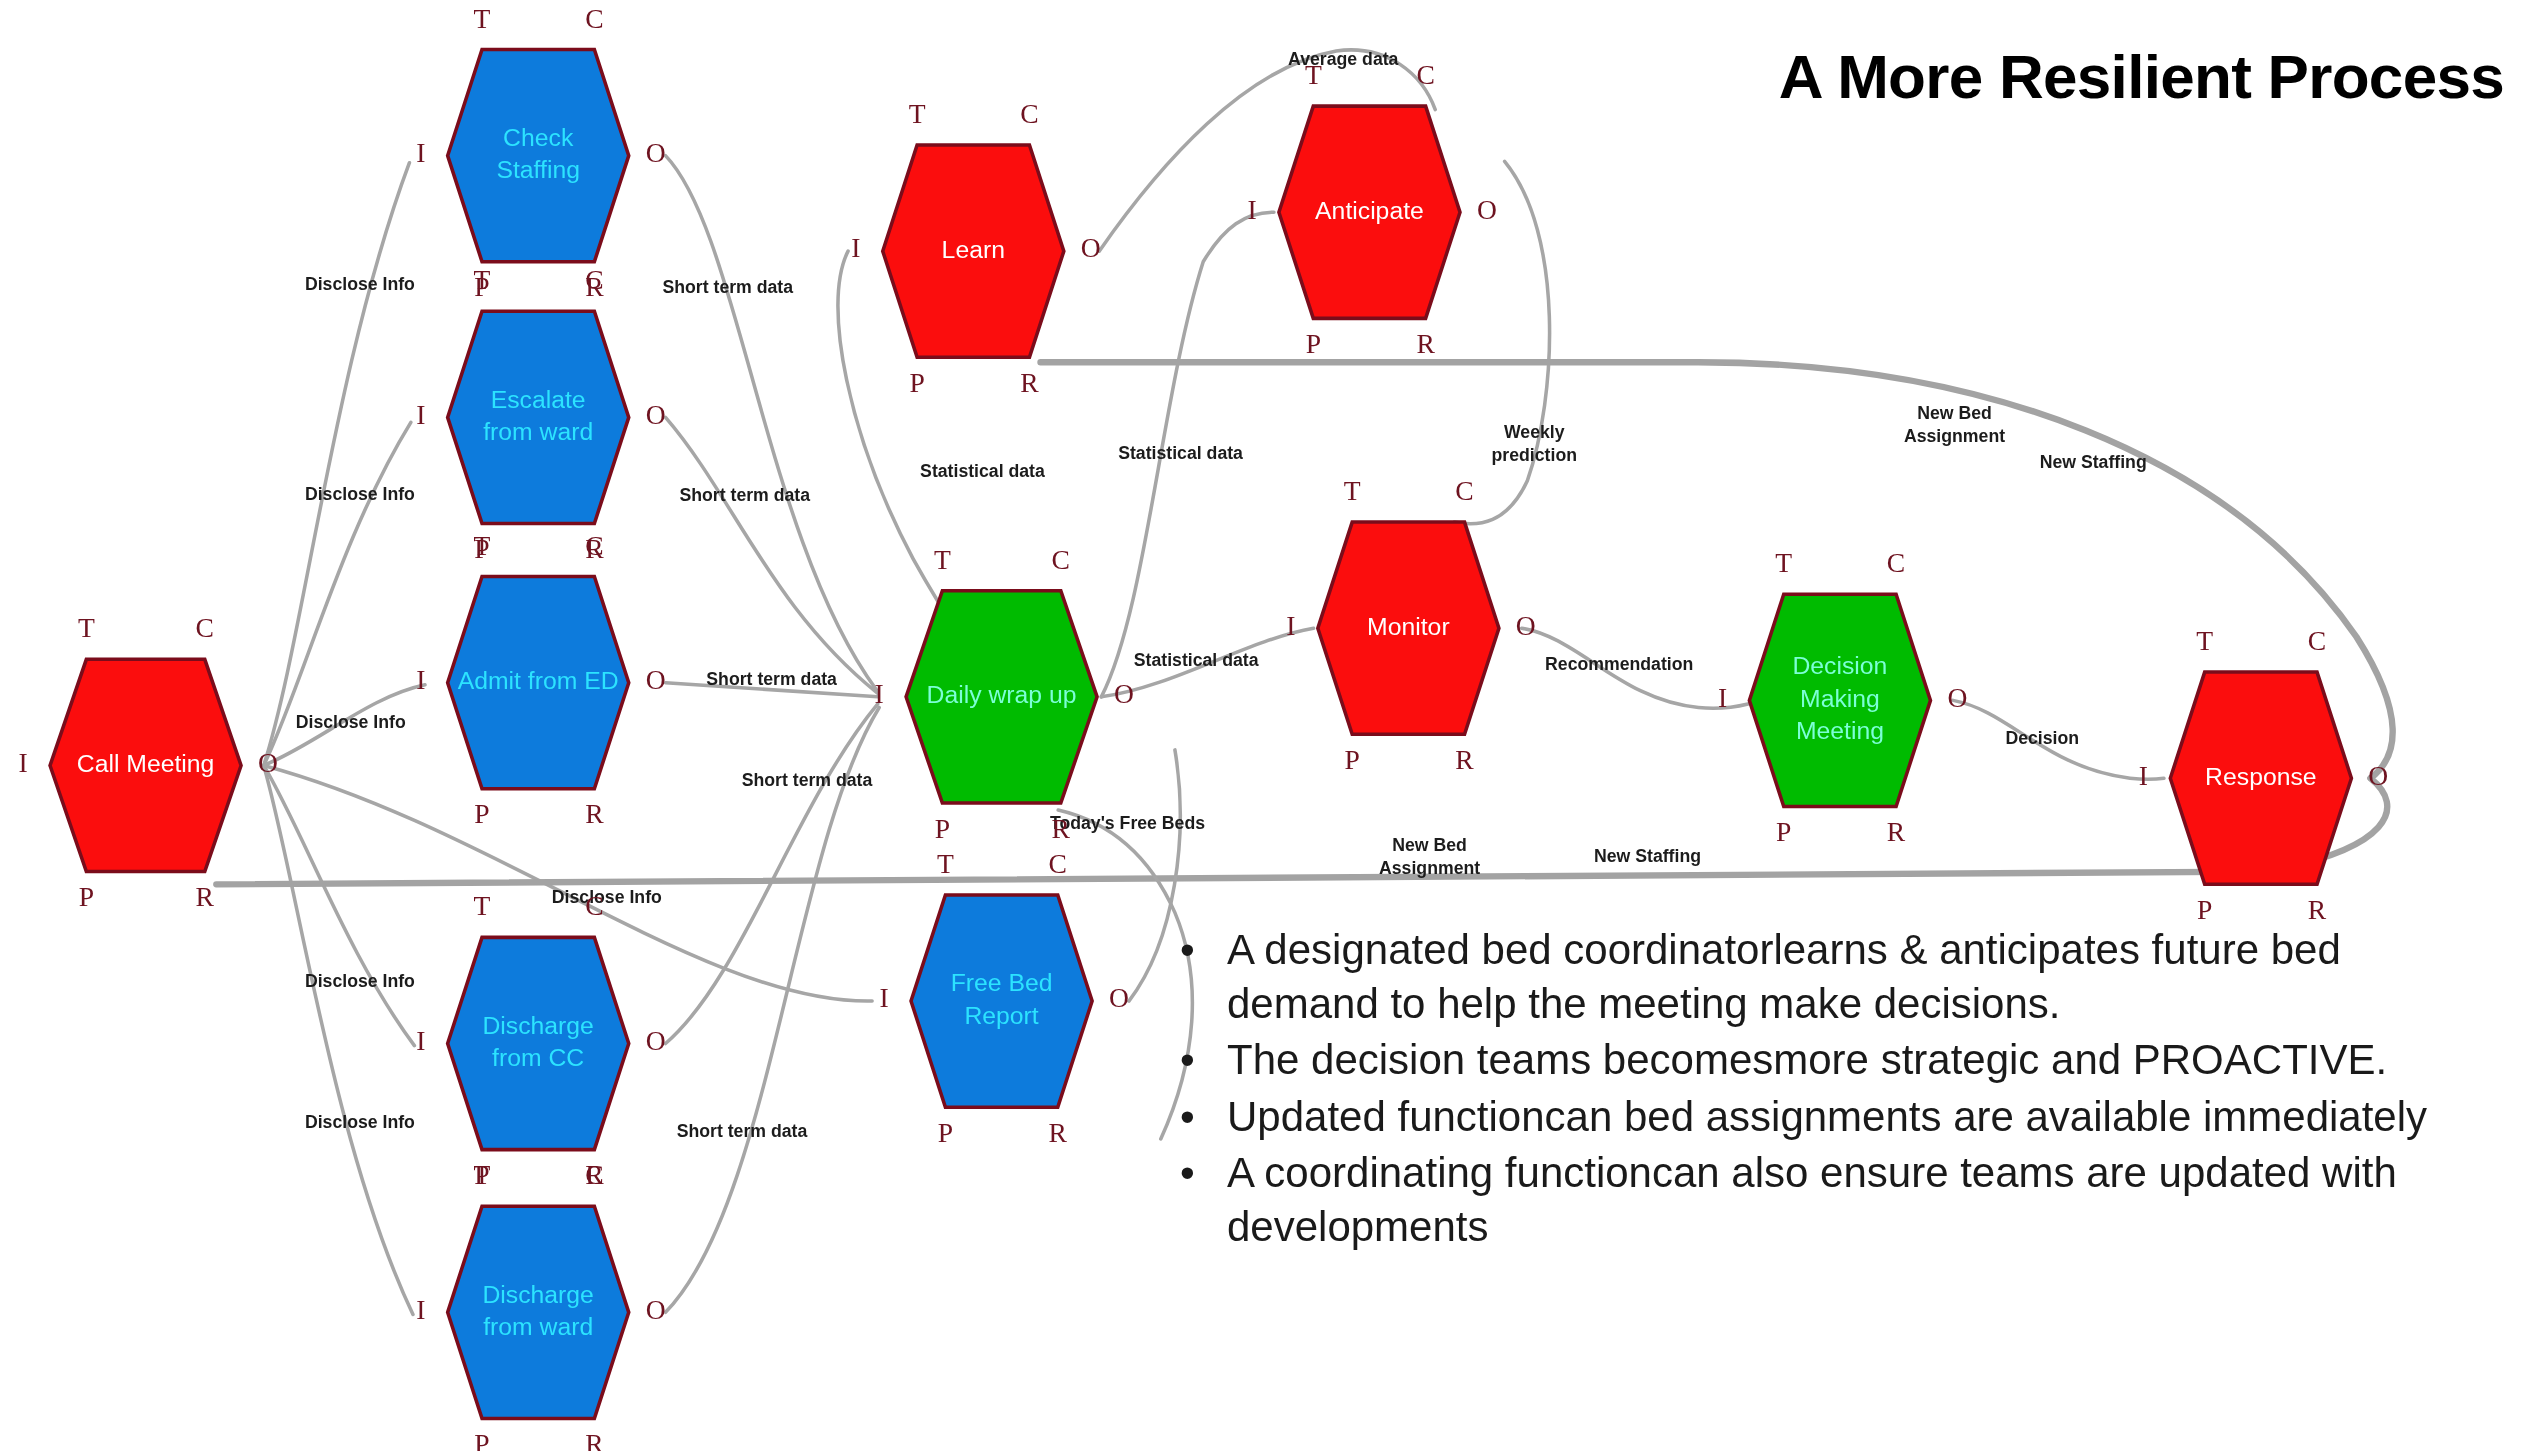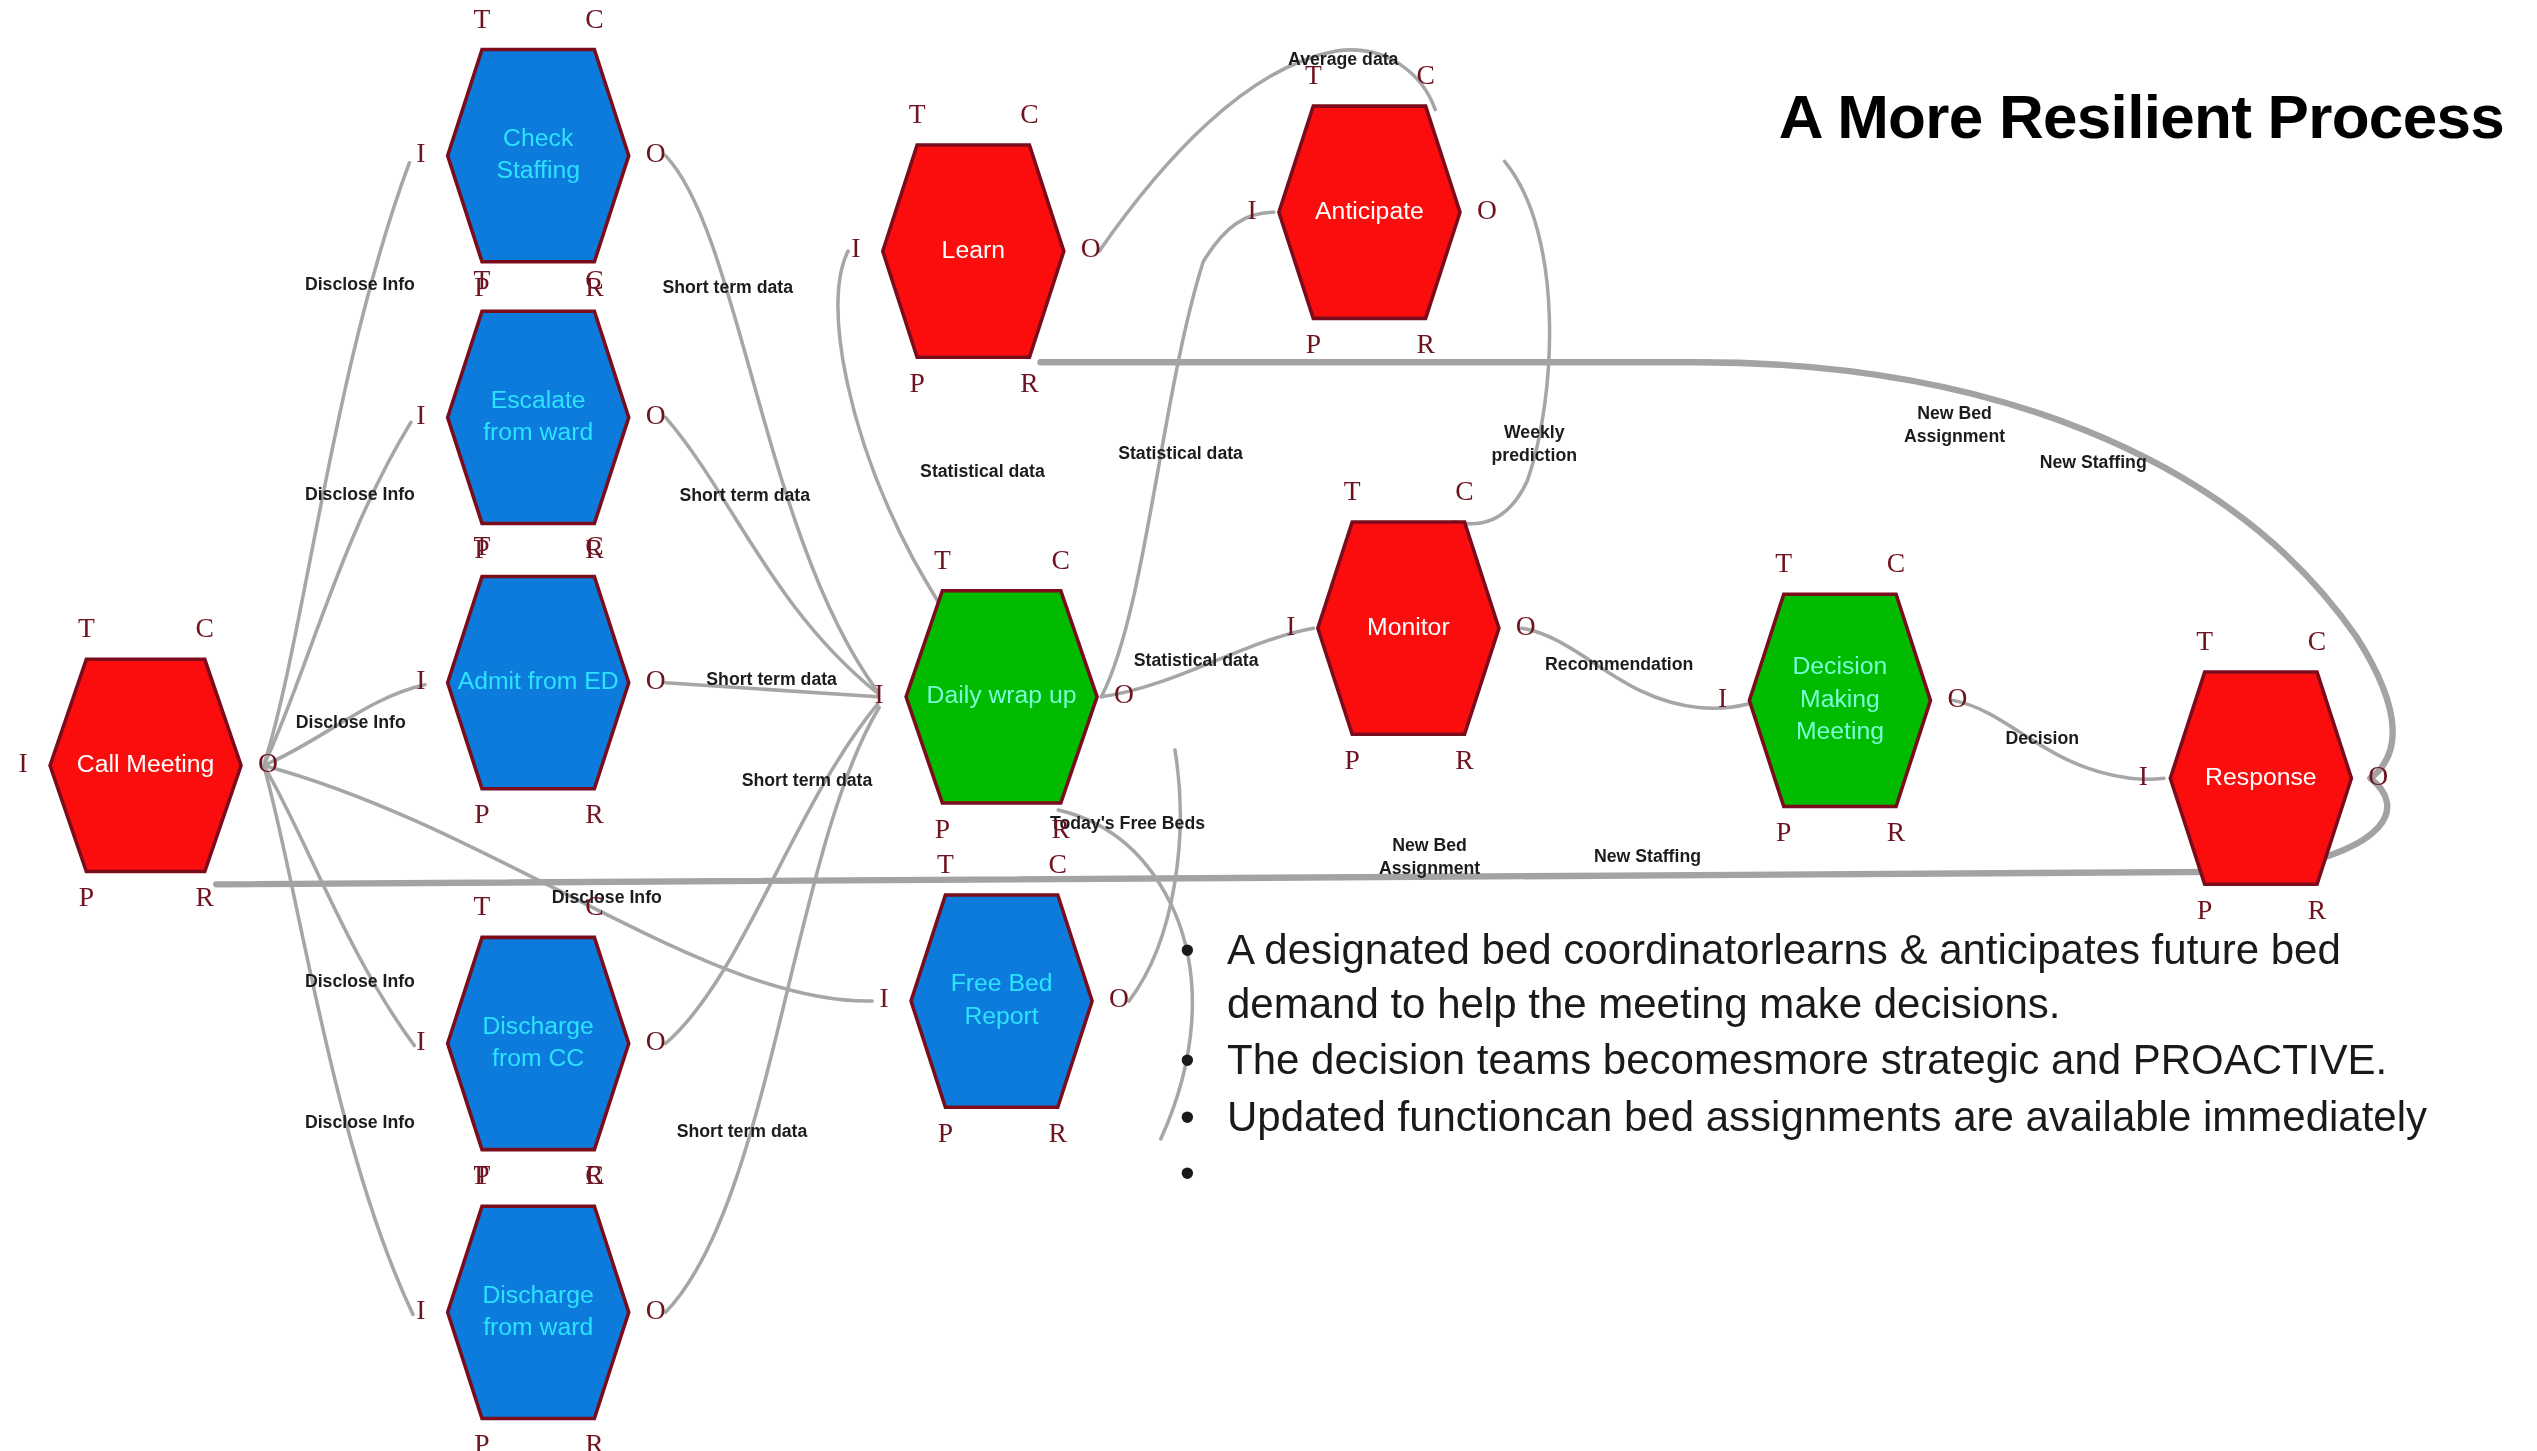--- a/index.html
+++ b/index.html
@@ -18,21 +18,21 @@
             text-anchor:middle;dominant-baseline:middle;}
   .hexlabel.blue-t{fill:#2ce3ff;font-size:35px;}
   .hexlabel.red-t{fill:#ffffff;font-size:35px;}
   .hexlabel.green-t{fill:#7bffd6;font-size:35px;}
   .corner{font-family:"Liberation Serif","DejaVu Serif",serif;font-size:39px;
           fill:#6e1320;text-anchor:middle;dominant-baseline:middle;}
   .port{font-family:"Liberation Serif","DejaVu Serif",serif;font-size:39px;
         fill:#6e1320;text-anchor:middle;dominant-baseline:middle;}
   #title{position:absolute;z-index:5;right:34px;top:41px;
          font-family:"Liberation Sans","DejaVu Sans",sans-serif;
-         font-weight:700;font-size:62px;color:#000;letter-spacing:-0.7px;white-space:nowrap;margin-top:40px;}
+         font-weight:700;font-size:62px;color:#000;letter-spacing:-0.7px;white-space:nowrap;}
   #bullets{position:absolute;z-index:5;left:1166px;top:923px;width:1330px;
            font-family:"Liberation Sans","DejaVu Sans",sans-serif;
            font-size:42px;color:#1a1a1a;line-height:1.28;}
   #bullets ul{margin:0;padding:0;list-style:none;}
   #bullets li{position:relative;padding-left:61px;margin-bottom:2.8px;}
   #bullets li .bdot{position:absolute;left:14px;top:0;font-size:42px;line-height:1.28;}
 </style>
 </head>
 <body>
 
@@ -243,18 +243,18 @@
       </g>
     </svg>
 
   <div id="title">A More Resilient Process</div>
 
   <div id="bullets">
     <ul>
       <li><span class="bdot">•</span><span>A designated bed coordinatorlearns &amp; anticipates future bed demand to help the meeting make decisions.</span></li>
       <li><span class="bdot">•</span><span>The decision teams becomesmore strategic and PROACTIVE.</span></li>
       <li><span class="bdot">•</span><span>Updated functioncan bed assignments are available immediately</span></li>
-      <li><span class="bdot">•</span></li>
+      <li><span class="bdot">•</span><span>A coordinating functioncan also ensure teams are updated with developments</span></li>
     </ul>
   </div>
 
 </div>
 
 
 </body></html>

